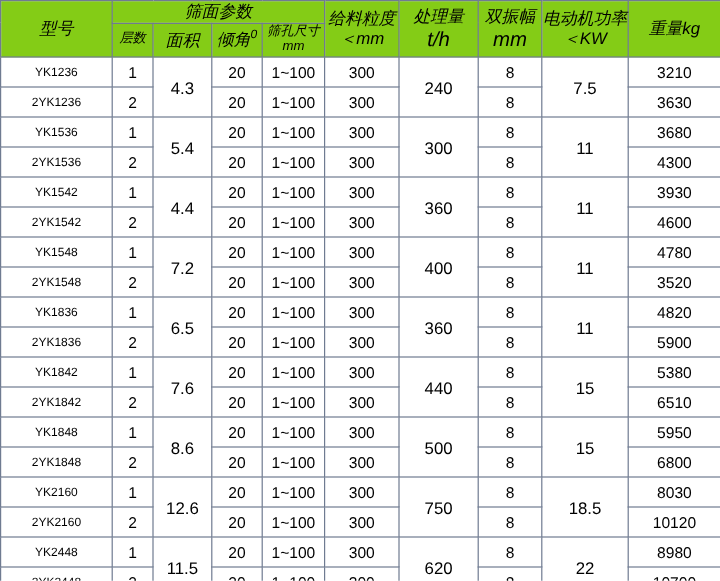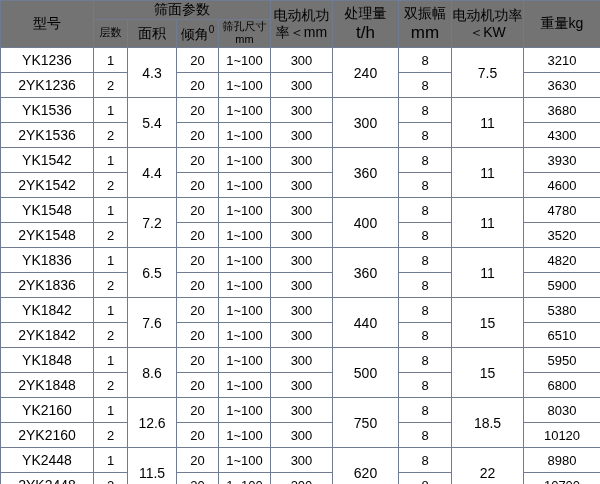--- a/index.html
+++ b/index.html
@@ -21,29 +21,30 @@
   }
   #spec-table td, #spec-table th {
     border: 1px solid #6f7b91;
     text-align: center;
     vertical-align: middle;
     font-weight: normal;
     padding: 0;
     color: #000;
   }
   thead td, thead th {
-    background: #737373;
+    background: #84cc16;
     font-size: 13px;
     line-height: 1.25;
+    font-style: italic;
   }
   tbody td {
     background: #ffffff;
     font-size: 13px;
   }
-  .model-cell { font-size: 14px; }
+  .model-cell { font-size: 10px; }
   .group-cell { font-size: 14px; }
   .hdr-main { font-size: 14px; }
   .sub-small { font-size: 11px; }
   .hdr-sup { font-size: 10px; vertical-align: super; }
   .hdr-unit { font-size: 17px; }
   .row-h { height: 25px; }
   .layer-cell { font-size: 13px; }
 </style>
 </head>
 <body>
@@ -59,21 +60,21 @@
     <col style="width:66px">
     <col style="width:53px">
     <col style="width:72px">
     <col style="width:77px">
   </colgroup>
   <thead>
     <tr>
       <td rowspan="2" class="hdr-main">型号</td>
       <td colspan="4" class="hdr-main">筛面参数</td>
       <td rowspan="2" class="hdr-main">
-        <span>电动机功率＜mm</span>
+        <span>给料粒度＜mm</span>
       </td>
       <td rowspan="2" class="hdr-main">
         <div>处理量</div>
         <div class="hdr-unit">t/h</div>
       </td>
       <td rowspan="2" class="hdr-main">
         <div>双振幅</div>
         <div class="hdr-unit">mm</div>
       </td>
       <td rowspan="2" class="hdr-main">

